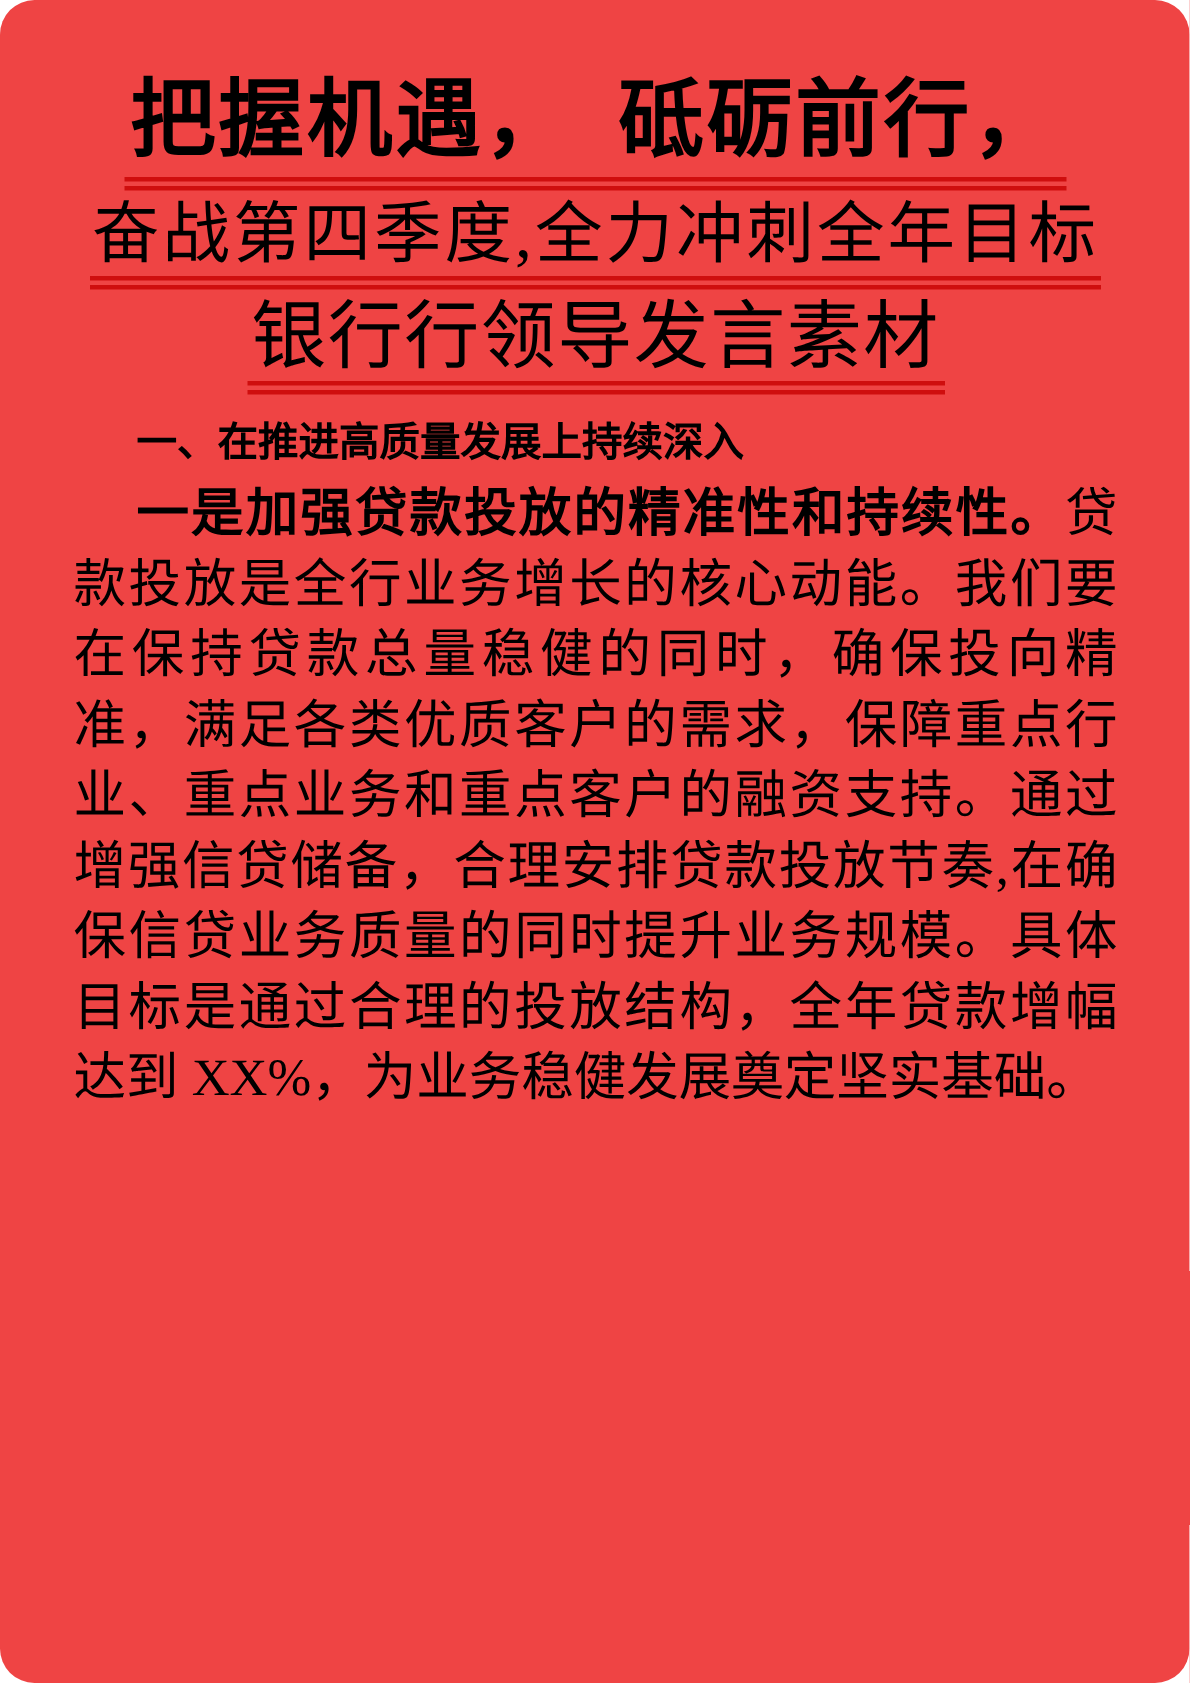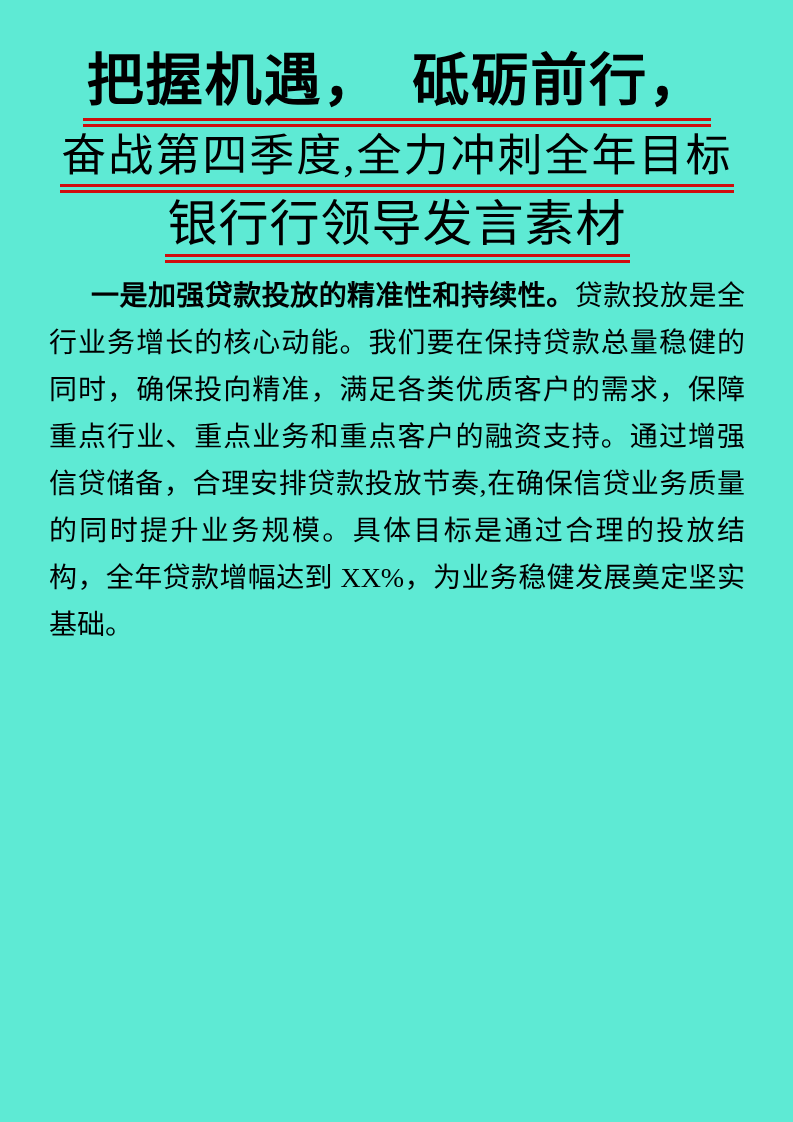--- a/index.html
+++ b/index.html
@@ -9,22 +9,23 @@
     background: #ffffff;
     color: #000000;
     font-family: "Liberation Serif", serif;
   }
   .page {
     width: 793px;
     height: 1122px;
     margin: 0 auto;
     box-sizing: border-box;
     padding: 50px 48px 0 49px;
-    background: #5eead4;
+    background: #ef4444;
     overflow: hidden;
+    border-radius: 23px;
   }
   
   .title-line {
     text-align: center;
     margin: 0;
     line-height: 1;
   }
   .title-line .uline {
     display: inline-block;
     border-bottom: 9px double var(--accent);
@@ -49,21 +50,21 @@
   .title-3 .uline {
     font-family: "Liberation Serif", serif;
     font-weight: 500;
     font-size: 50px;
     letter-spacing: 1px;
     padding: 0 3px 5px 3px;
   }
   
   .body-text p {
     margin: 0;
-    font-size: 28px;
+    font-size: 35px;
     line-height: 47px;
     text-align: justify;
     text-indent: 42px;
     font-family: "Liberation Serif", serif;
   }
   p.section-heading {
     font-family: "Liberation Sans", sans-serif;
     font-weight: 700;
     font-size: 27px;
   }
@@ -84,19 +85,20 @@
   <h2 class="title-line title-2">
     <span class="uline">奋战第四季度,全力冲刺全年目标</span>
   </h2>
 
   <h2 class="title-line title-3">
     <span class="uline">银行行领导发言素材</span>
   </h2>
 
   <div class="body-text">
 
+    <p class="section-heading">一、在推进高质量发展上持续深入</p>
 
     <p class="para"><span class="lead">一是加强贷款投放的精准性和持续性。</span><span>贷款投放是全行业务增长的核心动能。我们要在保持贷款总量稳健的同时，确保投向精准，满足各类优质客户的需求，保障重点行业、重点业务和重点客户的融资支持。通过增强信贷储备，合理安排贷款投放节奏,在确保信贷业务质量的同时提升业务规模。具体目标是通过合理的投放结构，全年贷款增幅达到 XX%，为业务稳健发展奠定坚实基础。</span></p>
 
 
 
   </div>
 </div>
 
 </body></html>

